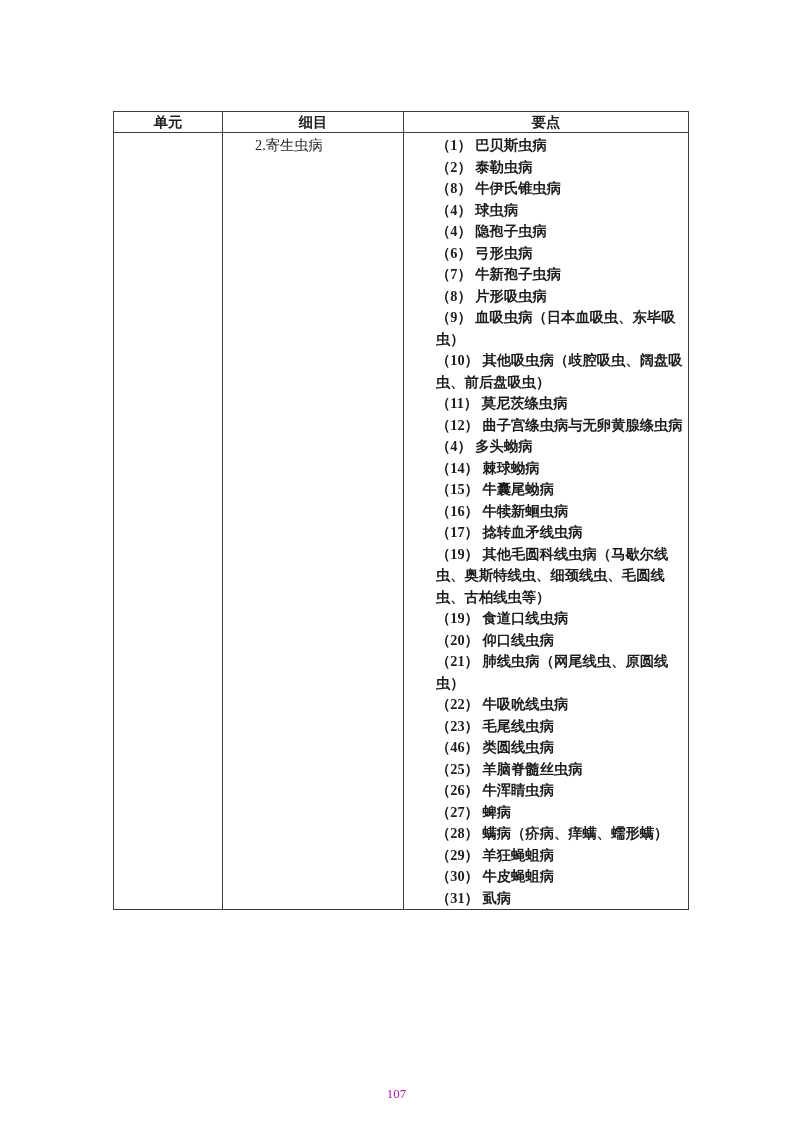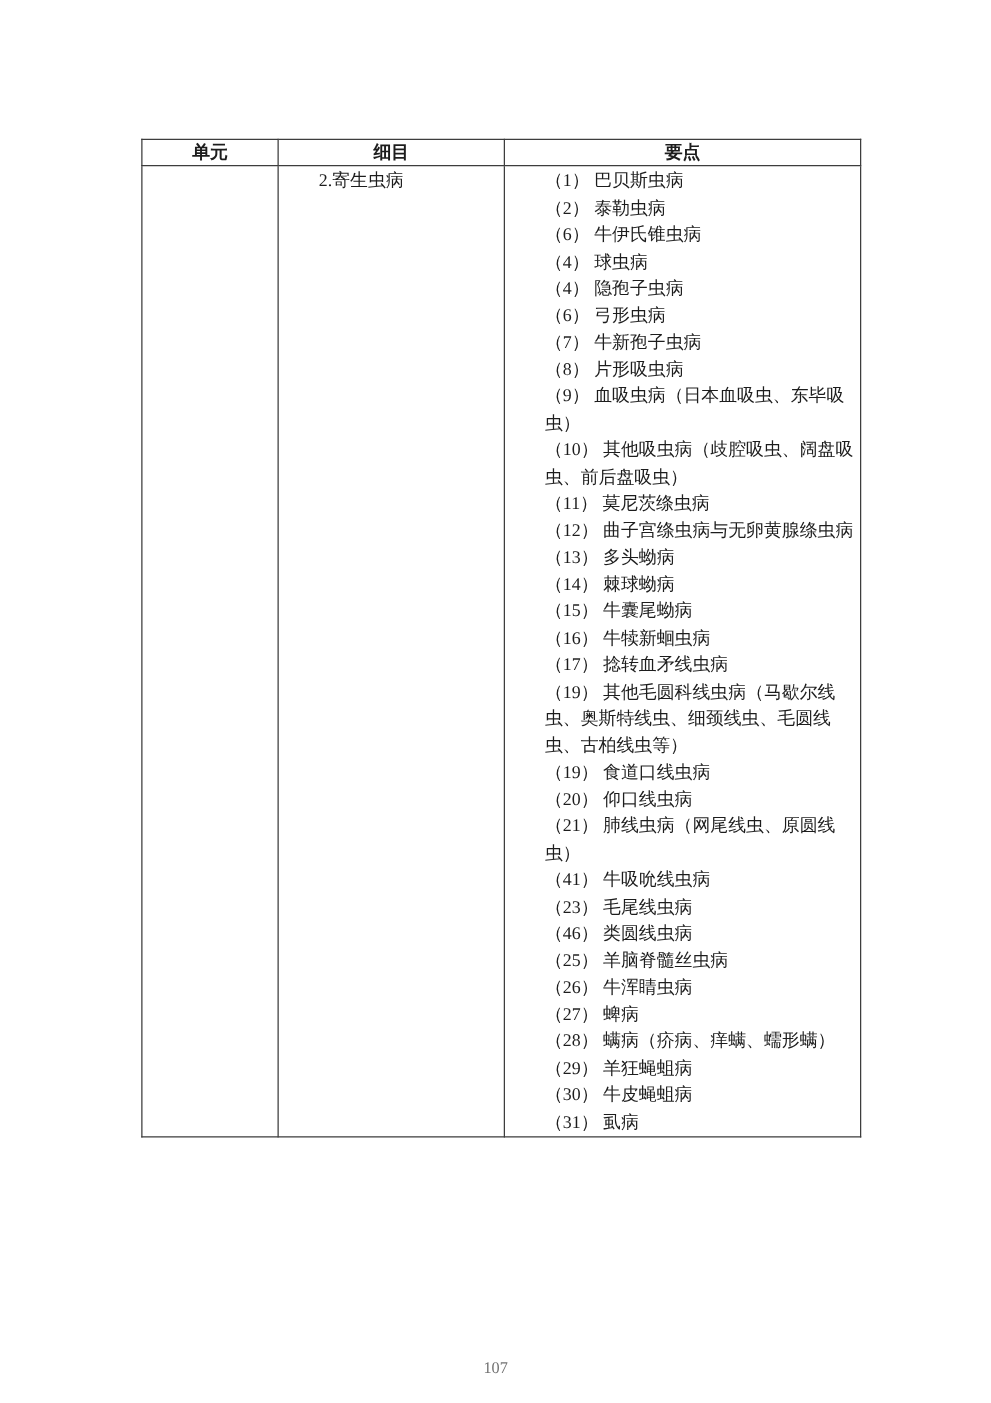--- a/index.html
+++ b/index.html
@@ -43,32 +43,33 @@
     line-height: 20px;
   }
   td.cell-unit {
     padding: 2px 2px 0 7px;
   }
   td.cell-item {
     padding: 2px 2px 0 6px;
   }
   td.cell-points {
     padding: 2px 2px 0 4px;
+    font-weight: bold;
   }
   .point-line {
     line-height: 21.5px;
   }
   .page-footer {
     position: absolute;
     left: 0;
     top: 1071px;
     width: 100%;
     text-align: center;
     font-size: 13px;
-    color: #737373;
+    color: #a21caf;
   }
 </style>
 </head>
 <body>
 
 <div class="page">
 
   <table class="syllabus">
     <colgroup>
       <col style="width:109px">
@@ -82,40 +83,40 @@
         <th>要点</th>
       </tr>
     </thead>
     <tbody>
       <tr style="height:733px;">
         <td class="cell-unit"></td>
         <td class="cell-item">2.寄生虫病</td>
         <td class="cell-points">
             <div class="point-line">（1） 巴贝斯虫病</div>
             <div class="point-line">（2） 泰勒虫病</div>
-            <div class="point-line">（6） 牛伊氏锥虫病</div>
+            <div class="point-line">（8） 牛伊氏锥虫病</div>
             <div class="point-line">（4） 球虫病</div>
             <div class="point-line">（4） 隐孢子虫病</div>
             <div class="point-line">（6） 弓形虫病</div>
             <div class="point-line">（7） 牛新孢子虫病</div>
             <div class="point-line">（8） 片形吸虫病</div>
             <div class="point-line">（9） 血吸虫病（日本血吸虫、东毕吸虫）</div>
             <div class="point-line">（10） 其他吸虫病（歧腔吸虫、阔盘吸虫、前后盘吸虫）</div>
             <div class="point-line">（11） 莫尼茨绦虫病</div>
             <div class="point-line">（12） 曲子宫绦虫病与无卵黄腺绦虫病</div>
-            <div class="point-line">（13） 多头蚴病</div>
+            <div class="point-line">（4） 多头蚴病</div>
             <div class="point-line">（14） 棘球蚴病</div>
             <div class="point-line">（15） 牛囊尾蚴病</div>
             <div class="point-line">（16） 牛犊新蛔虫病</div>
             <div class="point-line">（17） 捻转血矛线虫病</div>
             <div class="point-line">（19） 其他毛圆科线虫病（马歇尔线虫、奥斯特线虫、细颈线虫、毛圆线虫、古柏线虫等）</div>
             <div class="point-line">（19） 食道口线虫病</div>
             <div class="point-line">（20） 仰口线虫病</div>
             <div class="point-line">（21） 肺线虫病（网尾线虫、原圆线虫）</div>
-            <div class="point-line">（41） 牛吸吮线虫病</div>
+            <div class="point-line">（22） 牛吸吮线虫病</div>
             <div class="point-line">（23） 毛尾线虫病</div>
             <div class="point-line">（46） 类圆线虫病</div>
             <div class="point-line">（25） 羊脑脊髓丝虫病</div>
             <div class="point-line">（26） 牛浑睛虫病</div>
             <div class="point-line">（27） 蜱病</div>
             <div class="point-line">（28） 螨病（疥病、痒螨、蠕形螨）</div>
             <div class="point-line">（29） 羊狂蝇蛆病</div>
             <div class="point-line">（30） 牛皮蝇蛆病</div>
             <div class="point-line">（31） 虱病</div>
           </td>

